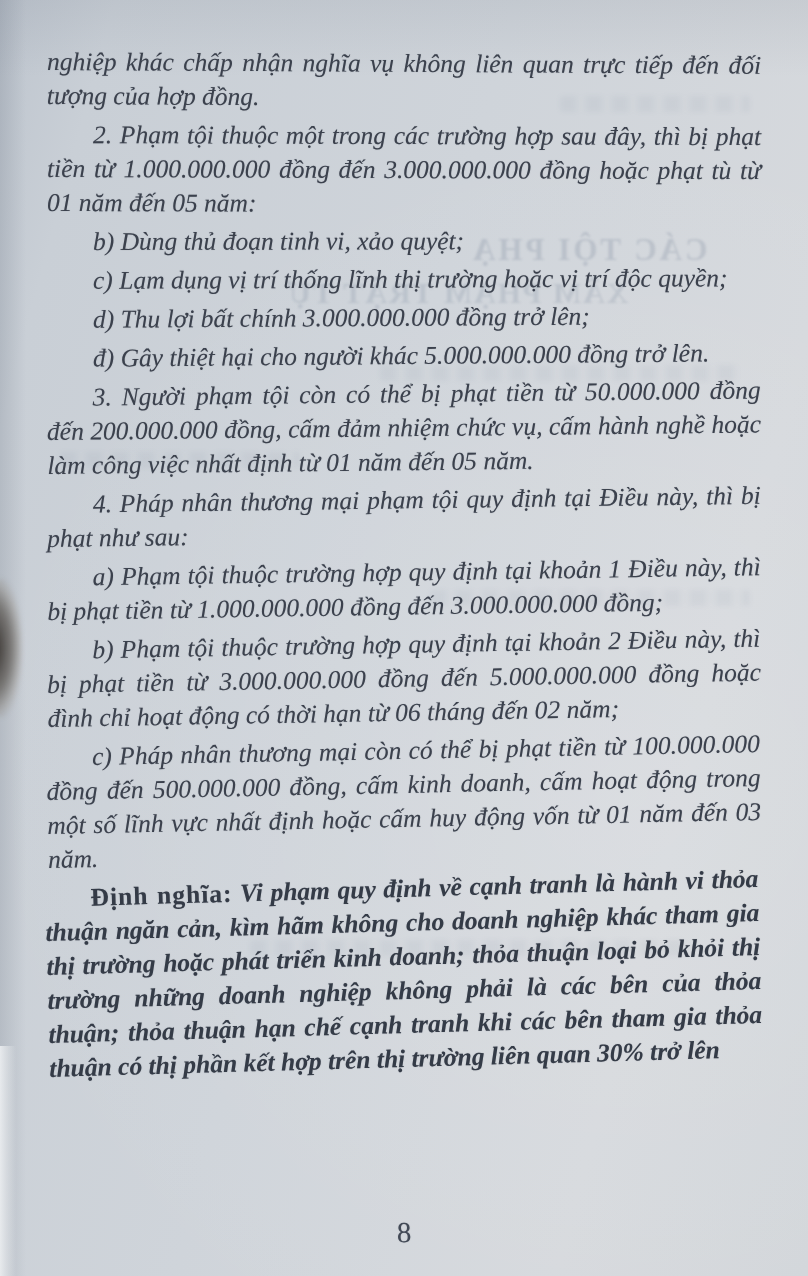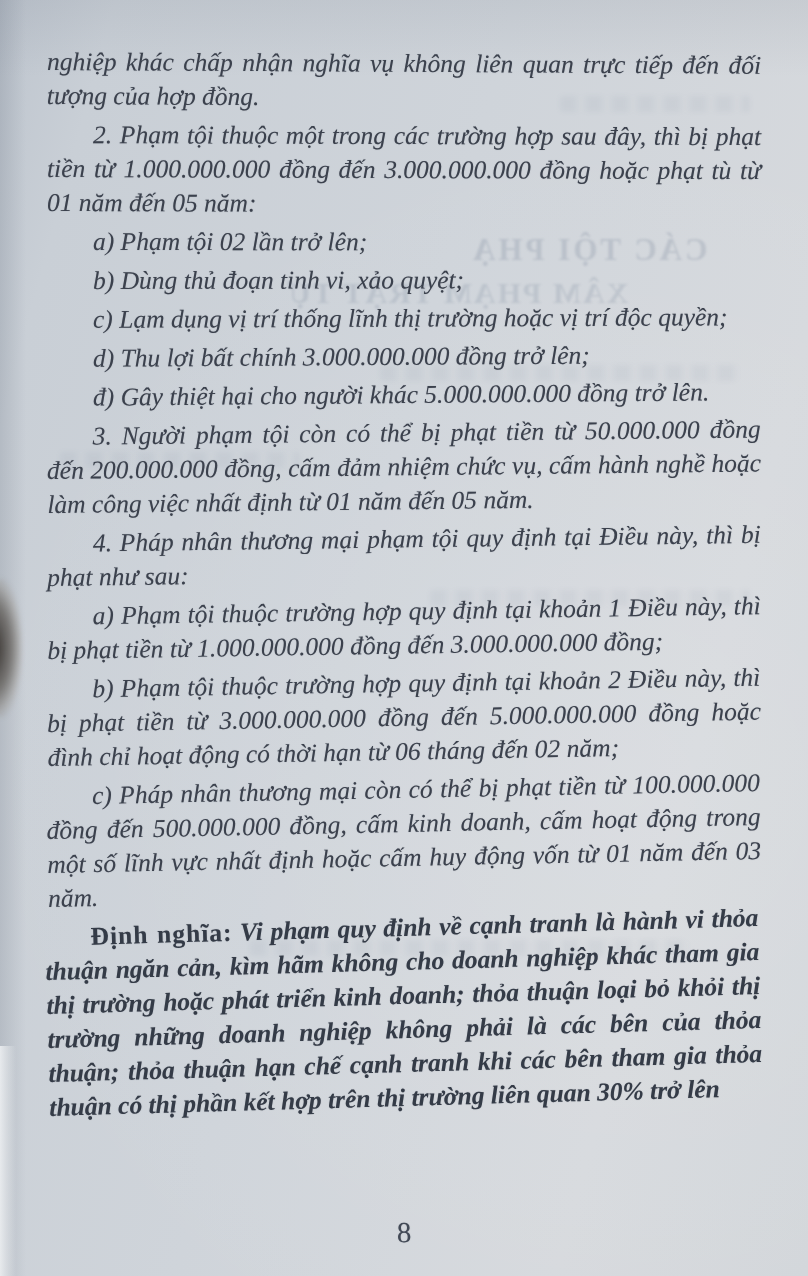--- a/index.html
+++ b/index.html
@@ -71,21 +71,20 @@
 
   <div class="smudge smudge-1"></div>
   <div class="smudge smudge-2"></div>
   <div class="smudge smudge-3"></div>
   <div class="smudge smudge-4"></div>
   <div class="smudge smudge-5"></div>
 
   <div class="page-text">
       <p class="para" style="transform: rotate(0.3deg);">nghiệp khác chấp nhận nghĩa vụ không liên quan trực tiếp đến đối tượng của hợp đồng.</p>
       <p class="para indent" style="transform: rotate(0.17deg);">2. Phạm tội thuộc một trong các trường hợp sau đây, thì bị phạt tiền từ 1.000.000.000 đồng đến 3.000.000.000 đồng hoặc phạt tù từ 01 năm đến 05 năm:</p>
-      <p class="para indent" style="transform: rotate(0.04deg);">a) Phạm tội 02 lần trở lên;</p>
       <p class="para indent" style="transform: rotate(-0.09deg);">b) Dùng thủ đoạn tinh vi, xảo quyệt;</p>
       <p class="para indent" style="transform: rotate(-0.22deg);">c) Lạm dụng vị trí thống lĩnh thị trường hoặc vị trí độc quyền;</p>
       <p class="para indent" style="transform: rotate(-0.35deg);">d) Thu lợi bất chính 3.000.000.000 đồng trở lên;</p>
       <p class="para indent" style="transform: rotate(-0.48deg);">đ) Gây thiệt hại cho người khác 5.000.000.000 đồng trở lên.</p>
       <p class="para indent" style="transform: rotate(-0.61deg);">3. Người phạm tội còn có thể bị phạt tiền từ 50.000.000 đồng đến 200.000.000 đồng, cấm đảm nhiệm chức vụ, cấm hành nghề hoặc làm công việc nhất định từ 01 năm đến 05 năm.</p>
       <p class="para indent" style="transform: rotate(-0.74deg);">4. Pháp nhân thương mại phạm tội quy định tại Điều này, thì bị phạt như sau:</p>
       <p class="para indent" style="transform: rotate(-0.87deg);">a) Phạm tội thuộc trường hợp quy định tại khoản 1 Điều này, thì bị phạt tiền từ 1.000.000.000 đồng đến 3.000.000.000 đồng;</p>
       <p class="para indent" style="transform: rotate(-1deg);">b) Phạm tội thuộc trường hợp quy định tại khoản 2 Điều này, thì bị phạt tiền từ 3.000.000.000 đồng đến 5.000.000.000 đồng hoặc đình chỉ hoạt động có thời hạn từ 06 tháng đến 02 năm;</p>
       <p class="para indent" style="transform: rotate(-1.13deg);">c) Pháp nhân thương mại còn có thể bị phạt tiền từ 100.000.000 đồng đến 500.000.000 đồng, cấm kinh doanh, cấm hoạt động trong một số lĩnh vực nhất định hoặc cấm huy động vốn từ 01 năm đến 03 năm.</p>
       <p class="para indent definition" style="transform: rotate(-1.61deg);"><span class="def-label">Định nghĩa:</span> <span>Vi phạm quy định về cạnh tranh là hành vi thỏa thuận ngăn cản, kìm hãm không cho doanh nghiệp khác tham gia thị trường hoặc phát triển kinh doanh; thỏa thuận loại bỏ khỏi thị trường những doanh nghiệp không phải là các bên của thỏa thuận; thỏa thuận hạn chế cạnh tranh khi các bên tham gia thỏa thuận có thị phần kết hợp trên thị trường liên quan 30% trở lên</span></p>

